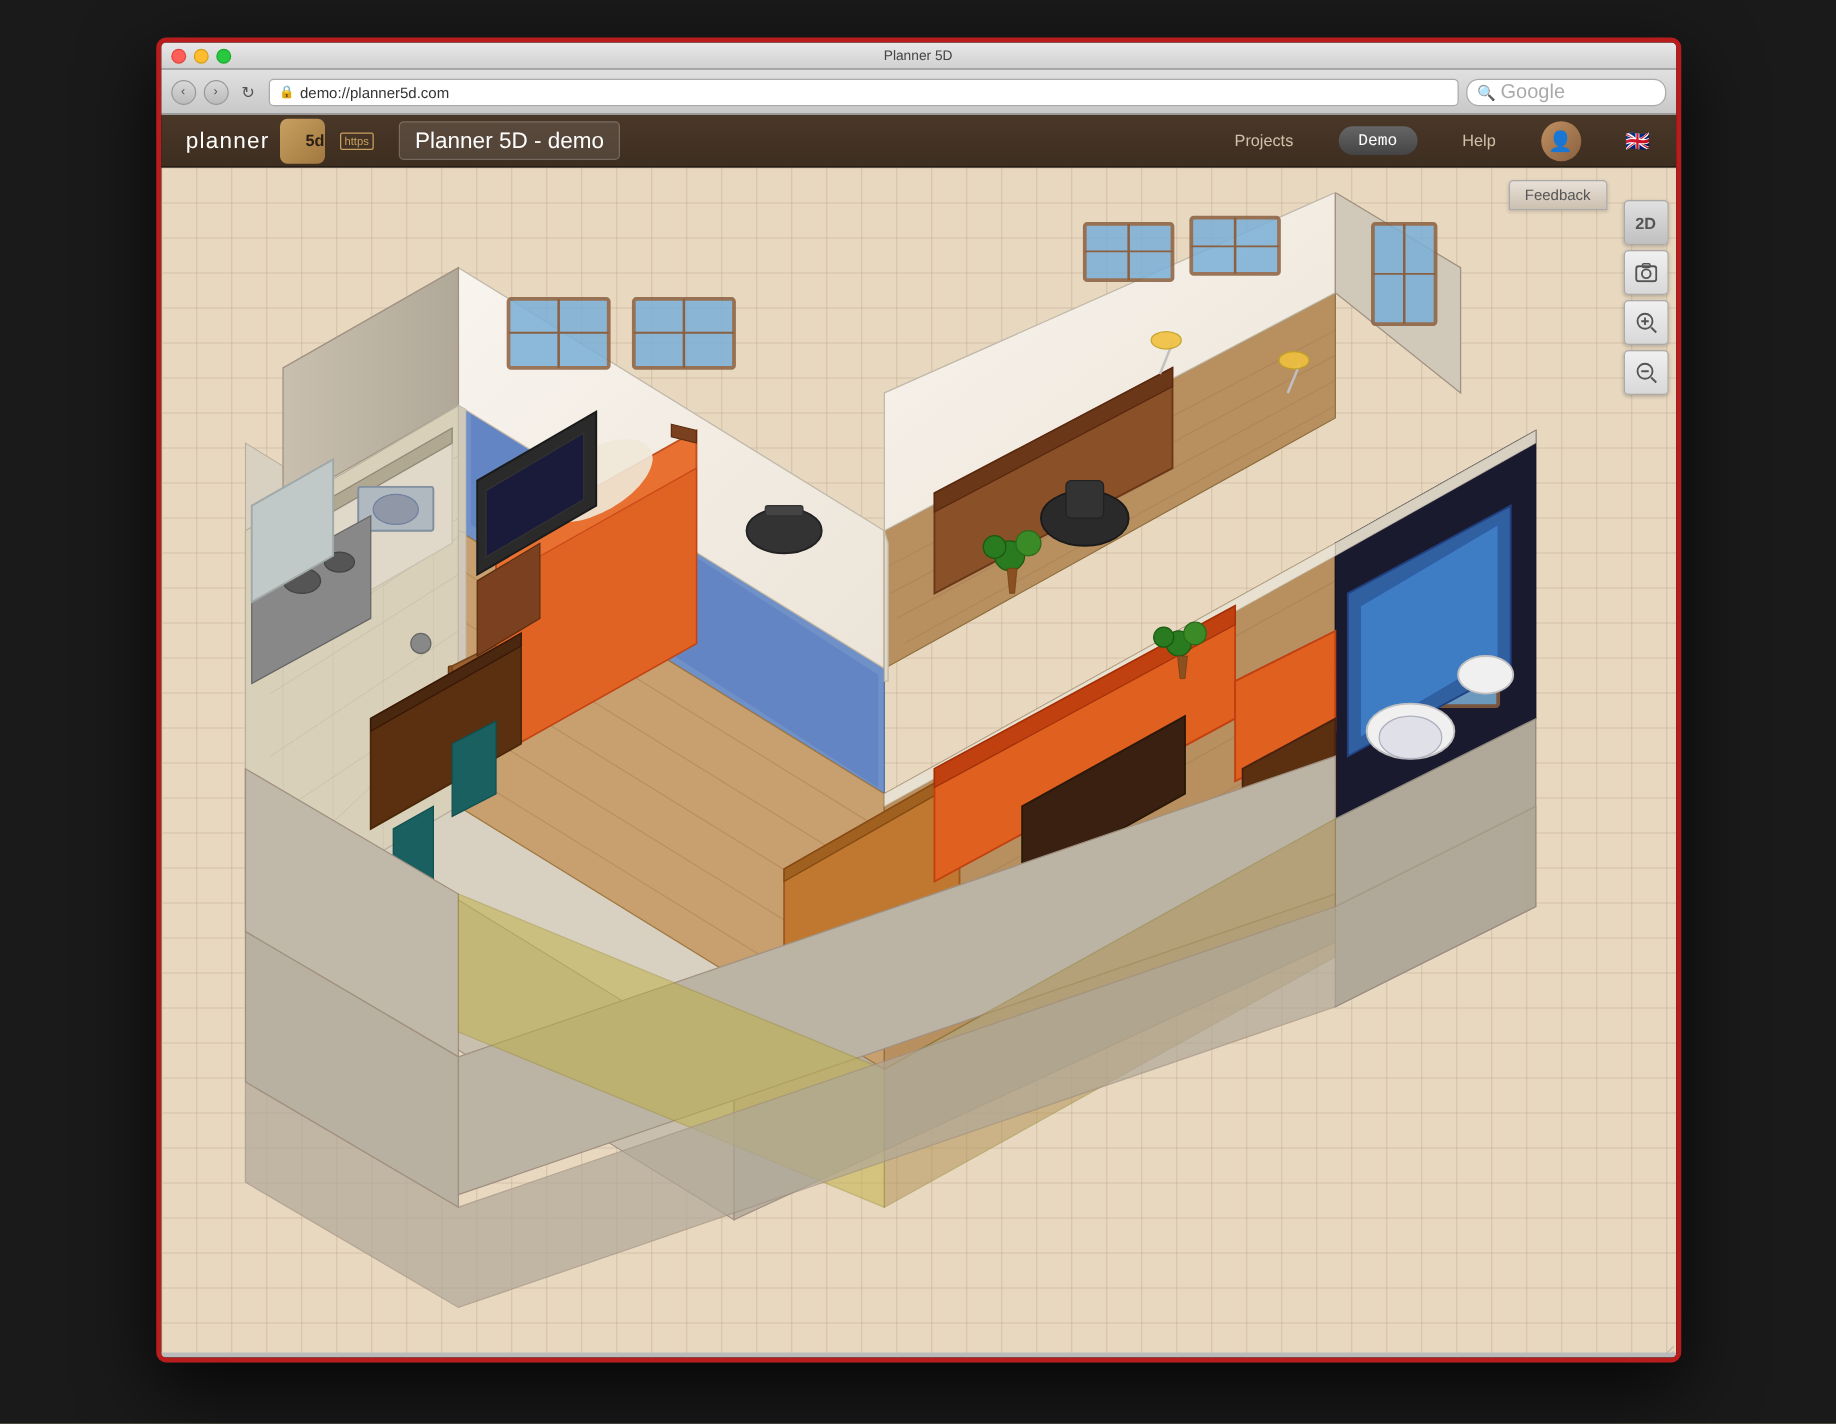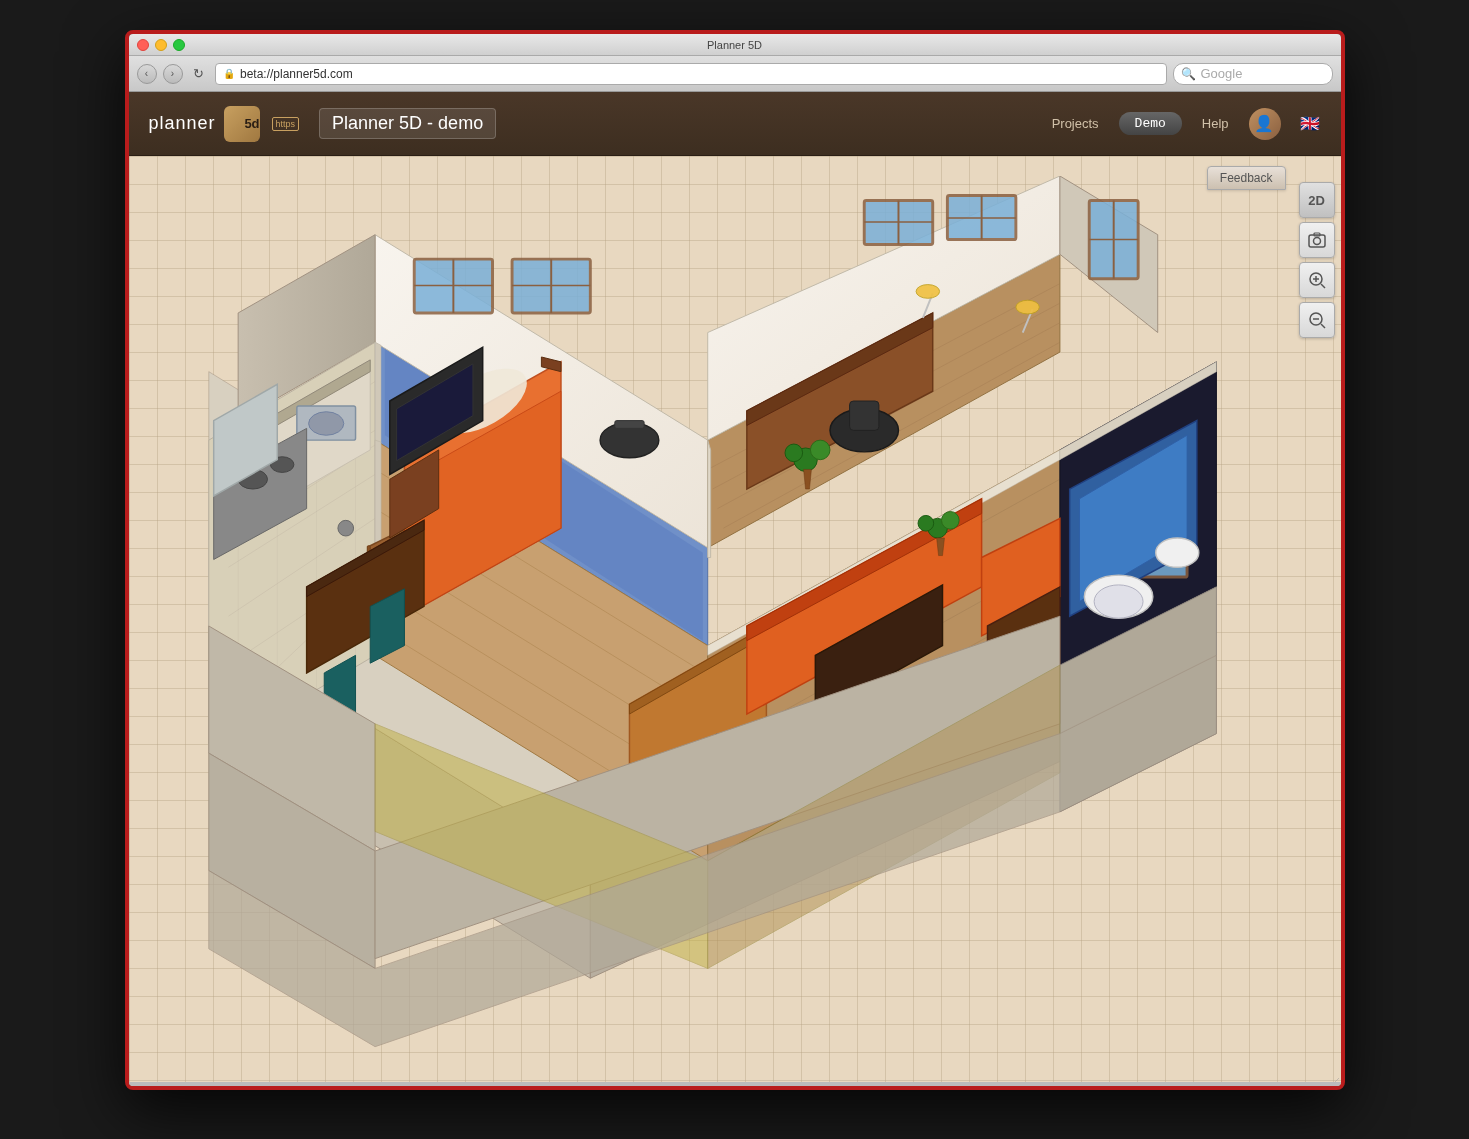--- a/index.html
+++ b/index.html
@@ -121,21 +121,21 @@
       padding: 0 8px;
       font-size: 12px;
       color: #333;
       display: flex;
       align-items: center;
       gap: 4px;
     }
 
     
     .app-navbar {
-      height: 64px;
+      height: 42px;
       background: linear-gradient(to bottom, #4a3728, #3d2e20);
       display: flex;
       align-items: center;
       padding: 16px 20px;
       flex-shrink: 0;
       border-bottom: 1px solid #2a1e14;
     }
     .logo-area {
       display: flex;
       align-items: center;
@@ -175,21 +175,21 @@
       border-radius: 4px;
       padding: 4px 12px;
       font-size: 18px;
       color: #fff;
       cursor: pointer;
     }
     .nav-right {
       margin-left: auto;
       display: flex;
       align-items: center;
-      gap: 20px;
+      gap: 36px;
       text-align: center;
     }
     .nav-link {
       font-size: 13px;
       color: #d0c0a8;
       cursor: pointer;
       text-decoration: none;
     }
     .nav-link.active {
       background: linear-gradient(to bottom, #666, #444);
@@ -329,25 +329,25 @@
     </div>
     <span class="title-bar-title">Planner 5D</span>
   </div>
 
   <div class="address-bar-row">
     <button class="nav-btn">‹</button>
     <button class="nav-btn">›</button>
     <button class="reload-btn">↻</button>
     <div class="address-field">
       <span class="address-icon">🔒</span>
-      <span>beta://planner5d.com</span>
+      <span>demo://planner5d.com</span>
     </div>
     <div class="search-field">
       <span>🔍</span>
-      <span style="color:#aaa;font-size:13px;text-align:right;">Google</span>
+      <span style="color:#aaa;font-size:16px;text-align:right;">Google</span>
     </div>
   </div>
 
   <div class="app-navbar">
     <div class="logo-area">
       <span class="logo-text">planner</span>
       <div class="logo-badge">
         <span>5d</span>
       </div>
       <span class="beta-tag">https</span>

